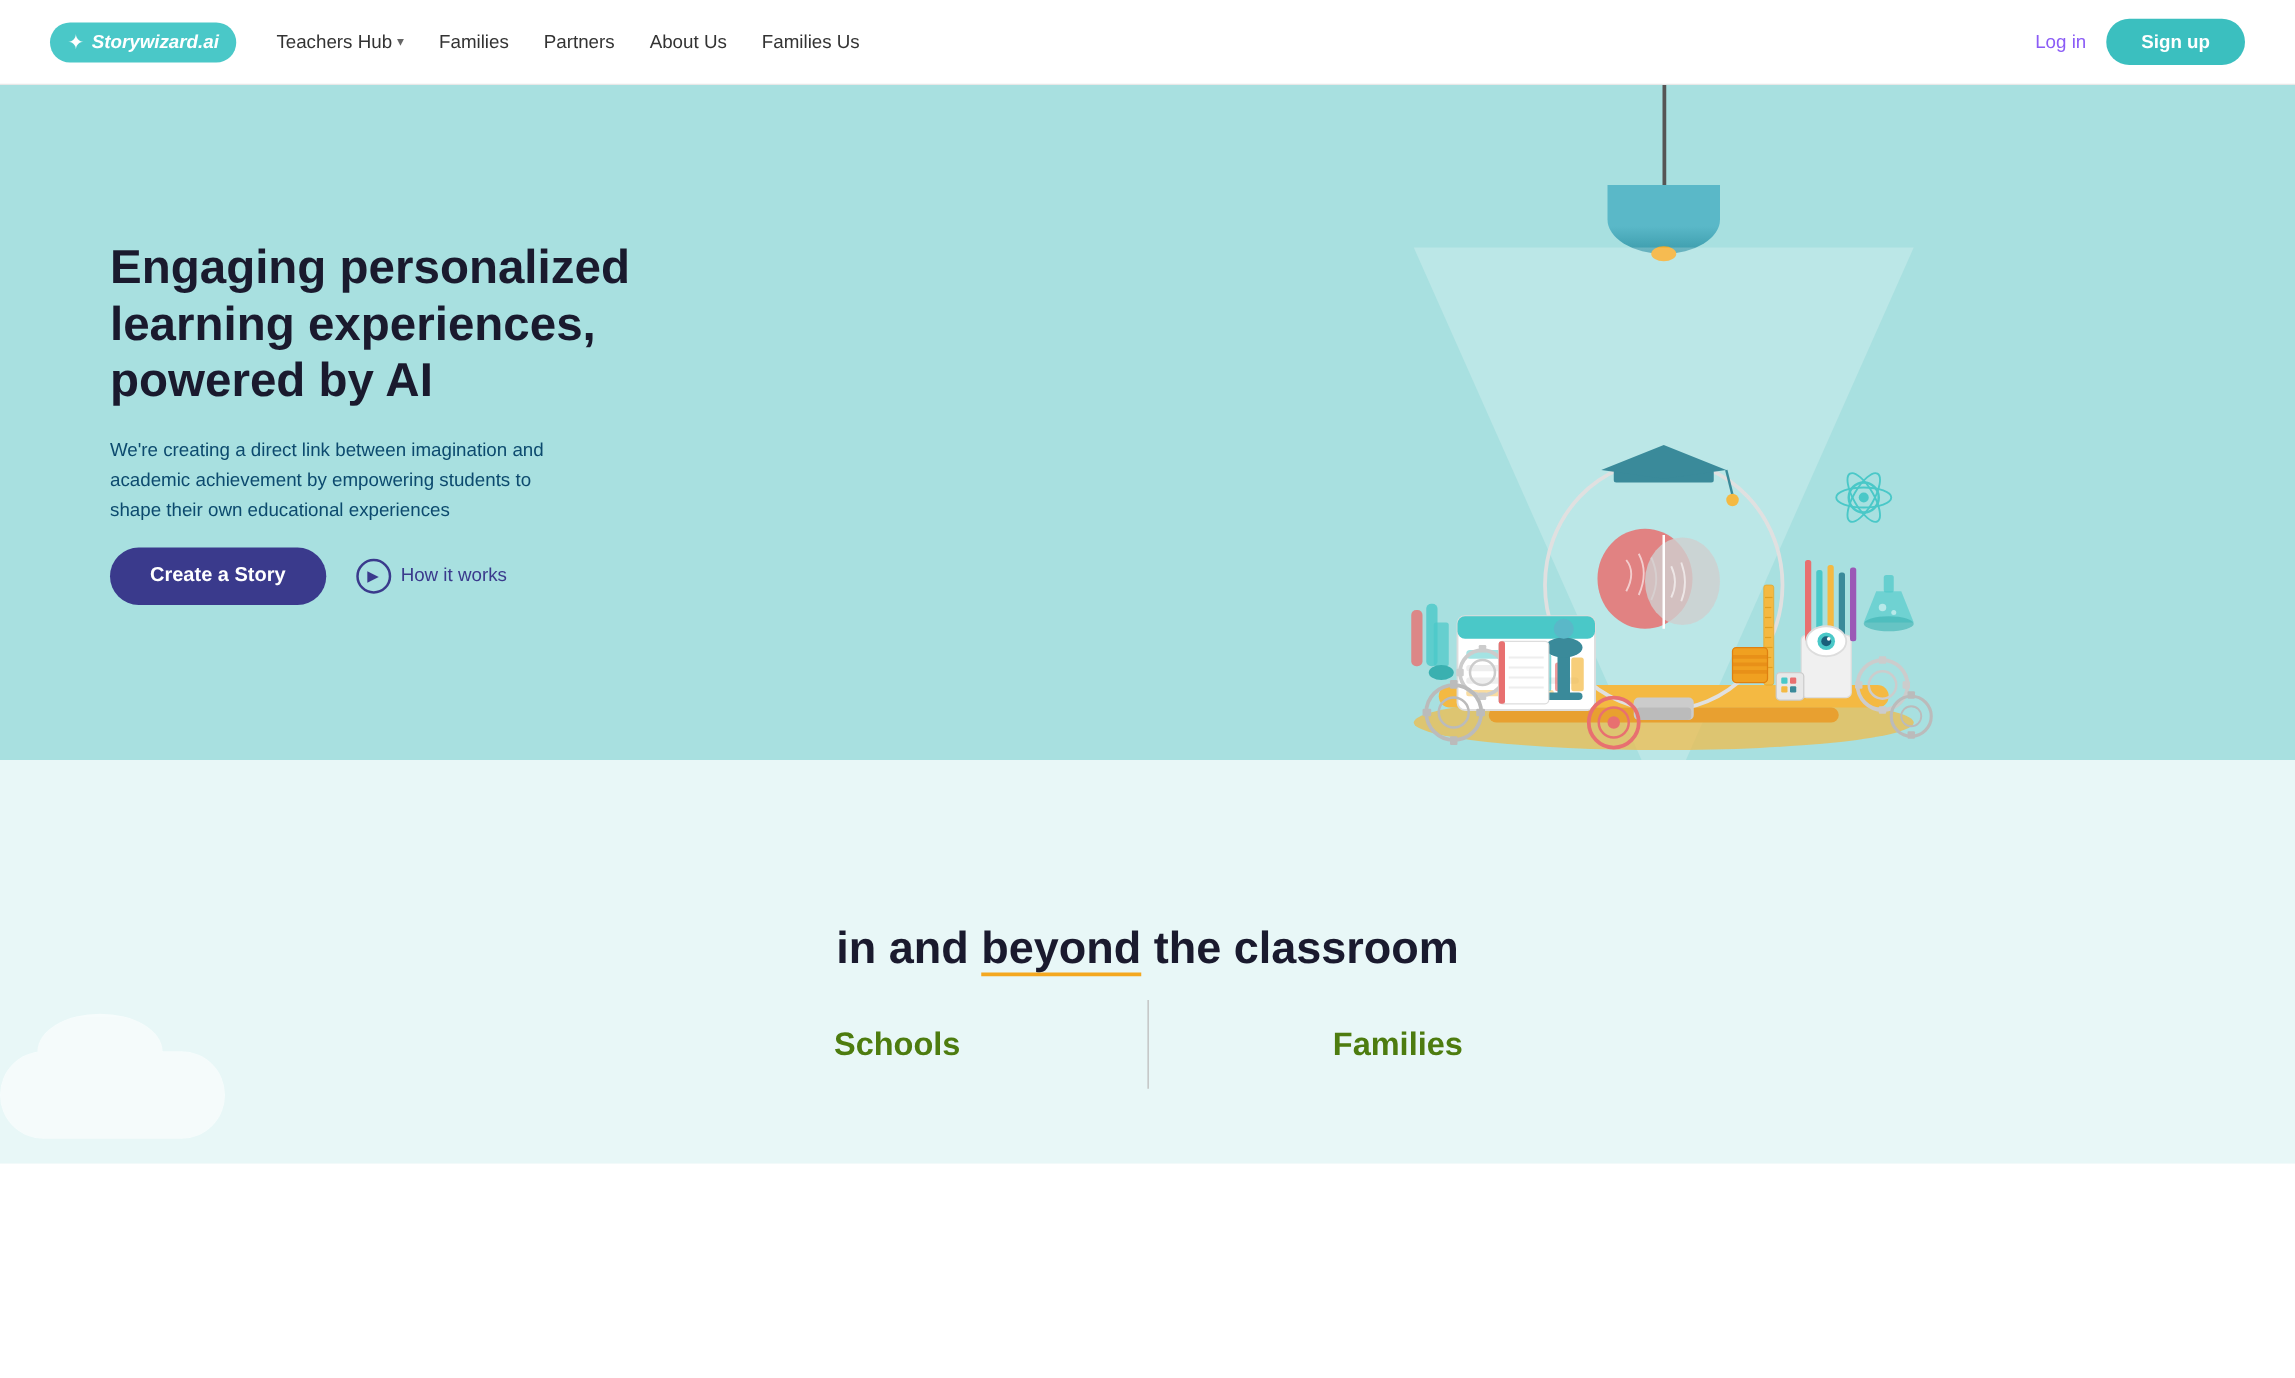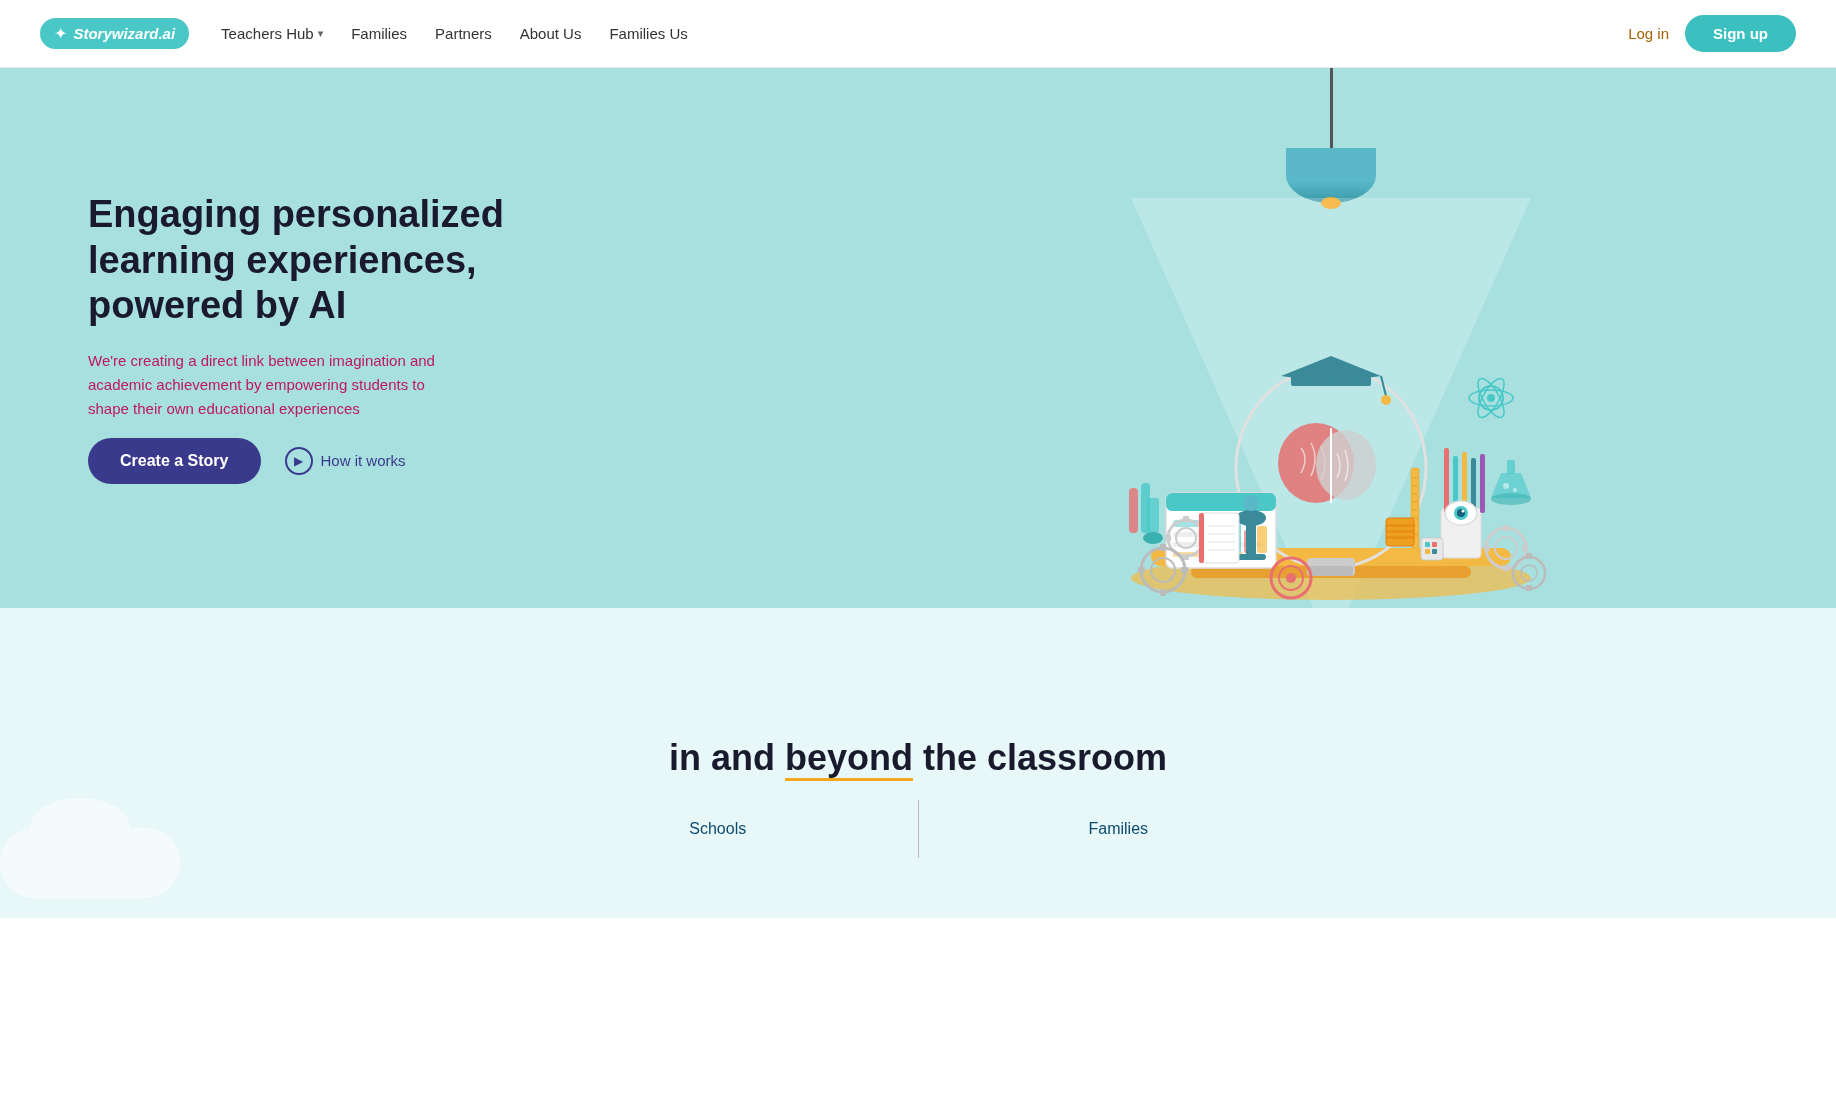--- a/index.html
+++ b/index.html
@@ -35,21 +35,21 @@
       text-decoration: none;
       font-size: 15px;
       cursor: pointer;
       display: flex;
       align-items: center;
       gap: 4px;
     }
     .dropdown-arrow { font-size: 11px; color: #666; }
     .navbar-right { display: flex; align-items: center; gap: 16px; }
     .login-btn {
-      color: #a16207;
+      color: #8b5cf6;
       font-size: 15px;
       cursor: pointer;
       background: none;
       border: none;
       font-weight: 500;
     }
     .signup-btn {
       background: #3bbfbf;
       color: #fff;
       border: none;
@@ -77,21 +77,21 @@
     }
     .hero-title {
       font-size: 38px;
       font-weight: 800;
       color: #1a1a2e;
       line-height: 1.2;
       margin-bottom: 20px;
     }
     .hero-subtitle {
       font-size: 15px;
-      color: #be185d;
+      color: #0c4a6e;
       line-height: 1.6;
       margin-bottom: 17px;
       max-width: 380px;
     }
     .hero-actions { display: flex; align-items: center; gap: 24px; }
     .create-story-btn {
       background: #3a3a8c;
       color: #fff;
       border: none;
       border-radius: 28px;
@@ -223,23 +223,23 @@
       margin: 0 auto;
     }
     .section2-col {
       flex: 1;
       padding: 20px 40px;
     }
     .section2-col:first-child {
       border-right: 1px solid #bbb;
     }
     .section2-col-title {
-      font-size: 16px;
-      font-weight: 400;
-      color: #0c4a6e;
+      font-size: 26px;
+      font-weight: 700;
+      color: #4d7c0f;
     }
 
     
     .cloud-left {
       position: absolute;
       left: 0;
       bottom: 20px;
       width: 180px;
       height: 70px;
       background: #fff;

